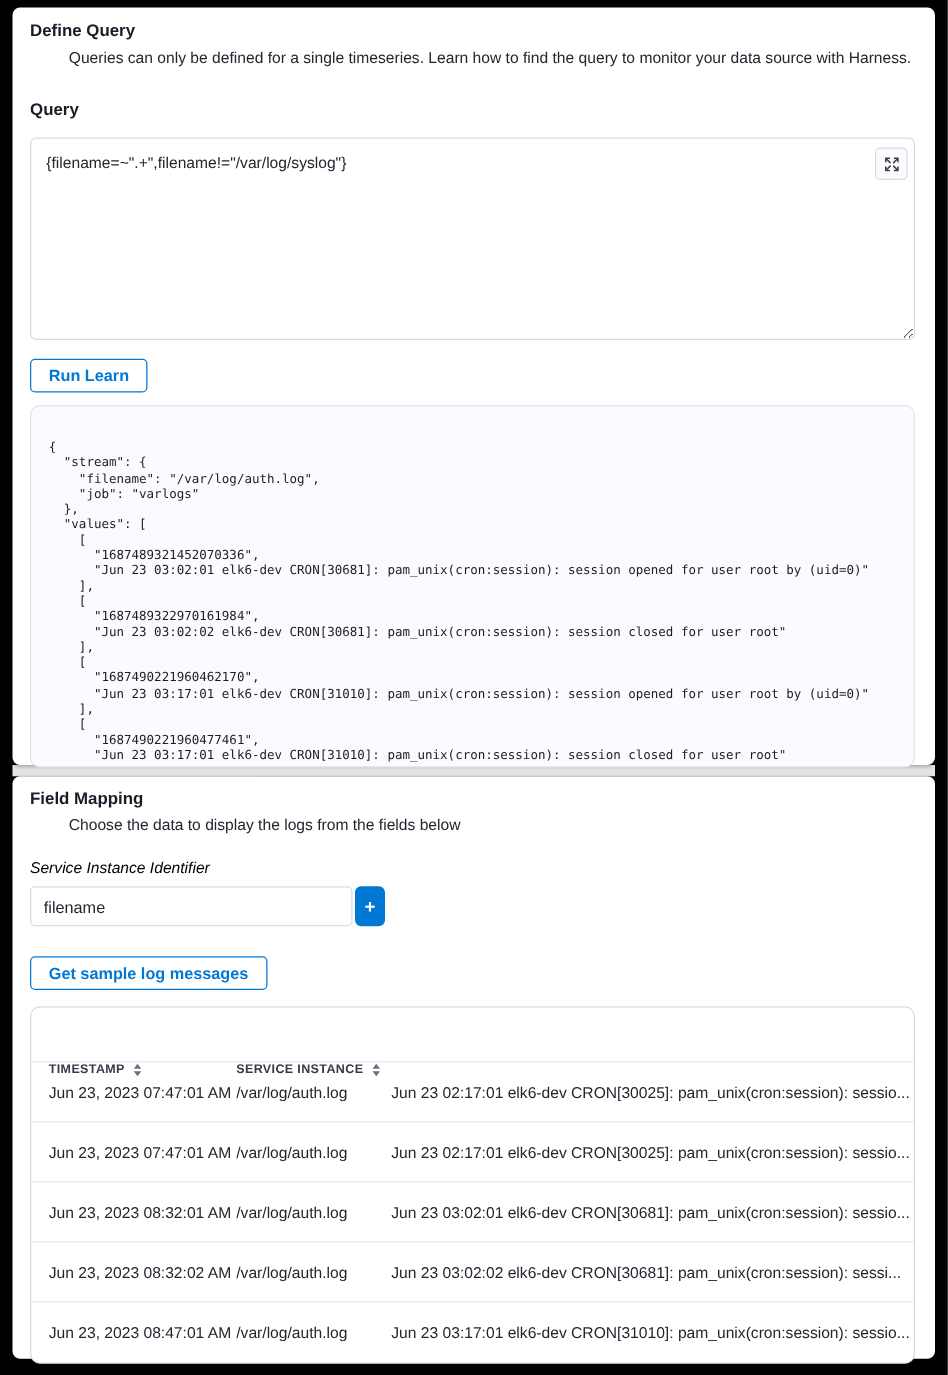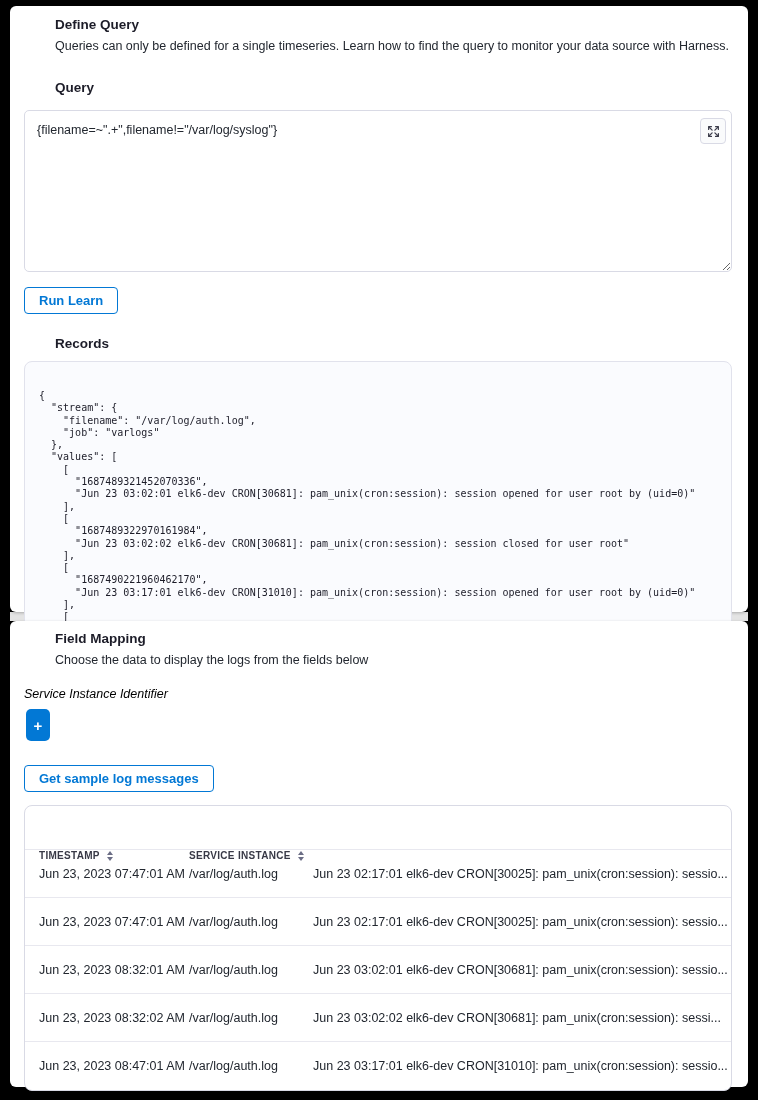--- a/index.html
+++ b/index.html
@@ -4,21 +4,21 @@
 <style>
   * { margin:0; padding:0; box-sizing:border-box; }
   html,body { width:758px; height:1100px; background:#000; font-family:"Liberation Sans", sans-serif; }
   .frame { position:absolute; left:10px; top:6px; width:738px; }
   .card { background:#fff; border-radius:6px; box-shadow:0 1px 3px rgba(0,0,0,.25); position:relative; }
   .card1 { height:606px; }
   .gap { height:9px; background:#e4e4e4; }
   .card2 { height:466px; }
   .pad { padding:0 14px; }
 
-  .h-title { font-size:13.5px; font-weight:700; color:#1c1c28;margin-left:31px; }
+  .h-title { font-size:13.5px; font-weight:700; color:#1c1c28; }
   .body-text { font-size:12.5px; color:#22272f;margin-left:31px; }
 
   
   .dq-title { padding-top:11px; }
   .dq-desc { margin-top:7px; }
   .query-label { margin-top:27px; }
   .query-wrap { position:relative; margin-top:15px; }
   textarea.query-input {
     width:708px; height:162px; resize:vertical;
     border:1px solid #d9dae5; border-radius:5px;
@@ -105,21 +105,20 @@
               <path d="M13.6 13.6 L9.7 9.7"></path>
             <path d="M5.5 14 H2 V10.5"></path>
               <path d="M2.4 13.6 L6.3 9.7"></path>
           </svg>
         </span>
       </div>
     </div>
 
     <button class="btn-outline run-query">Run Learn</button>
 
-    <div class="h-title records-label">Records</div>
 
     <div class="records-box">
       <pre class="records-pre">{
   "stream": {
     "filename": "/var/log/auth.log",
     "job": "varlogs"
   },
   "values": [
     [
       "1687489321452070336",
@@ -140,20 +139,21 @@
   </div>
 
   <div class="gap"></div>
 
   <div class="card card2 pad">
     <div class="h-title fm-title">Field Mapping</div>
     <div class="body-text fm-desc">Choose the data to display the logs from the fields below</div>
 
     <div class="sii-label">Service Instance Identifier</div>
     <div class="sii-row">
+      <input class="sii-input" type="text" value="filename" style="">
       <button class="add-btn">
           <span>+</span>
         </button>
     </div>
 
     <button class="btn-outline get-sample">Get sample log messages</button>
 
     <div class="log-table">
       <div class="t-row t-head">
         <div class="th">

